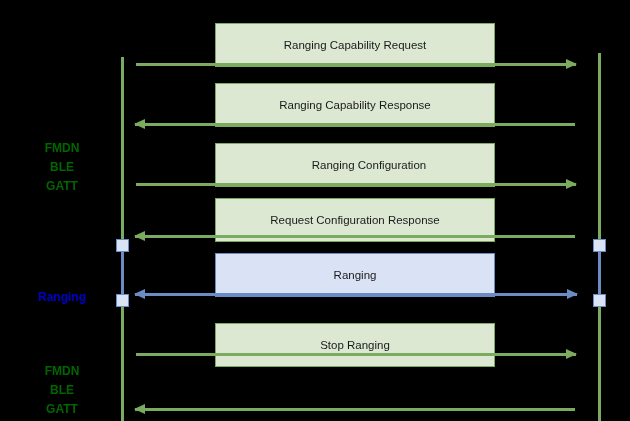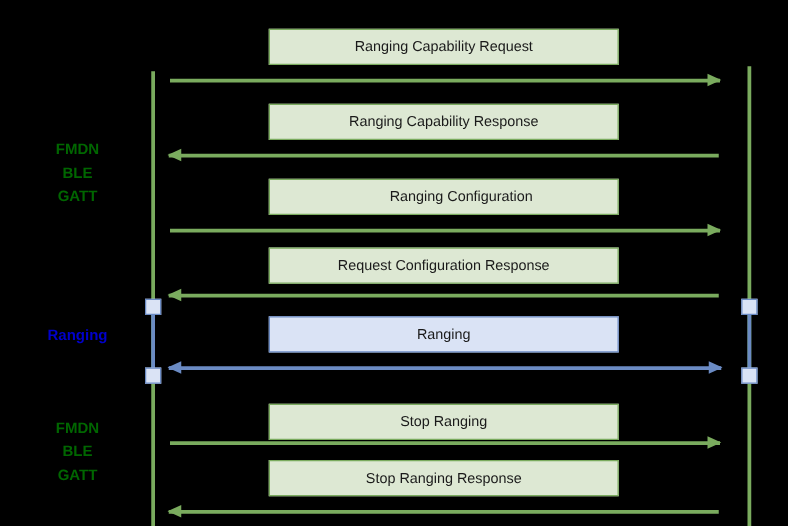--- a/index.html
+++ b/index.html
@@ -28,30 +28,31 @@
 
   
   .phase-label {
     position: absolute;
     text-align: center;
     font-weight: bold;
     font-size: 12px;
     line-height: 19px;
     white-space: pre-line;
     letter-spacing: 0px;
+    margin-top: 29px;
   }
   .phase-label.green { color: #006600; }
   .phase-label.blue  { color: #0000cc; }
 
   
   .msg-box {
     position: absolute;
     left: 215px;
     width: 280px;
-    height: 29px;
+    height: 44px;
     box-sizing: border-box;
     display: flex;
     align-items: center;
     justify-content: center;
     font-size: 11.5px;
     color: #1a1a1a;
   }
   .msg-box.green {
     background: #dde8d3;
     border: 1px solid #7aab5e;
@@ -152,21 +153,20 @@
     <div class="head left"></div>
     <div class="head right"></div>
   </div>
 
   <div class="msg-box green" style="top:313px;margin-top:10px;">Stop Ranging</div>
   <div class="arrow green" style="left:136px; top:353px; width:440px;">
     <div class="shaft"></div>
     <div class="head right"></div>
   </div>
 
-  <div class="msg-box green" style="top:368px;">Stop Ranging Response</div>
   <div class="arrow green" style="left:135px; top:408px; width:440px;">
     <div class="shaft"></div>
     <div class="head left"></div>
   </div>
 
   <div class="activation-bar" style="left:121px; top:246px; height:55px;"></div>
   <div class="activation-bar" style="left:598px; top:246px; height:55px;"></div>
 
   <div class="activation" style="left:116px; top:239px;"></div>
   <div class="activation" style="left:116px; top:294px;"></div>

